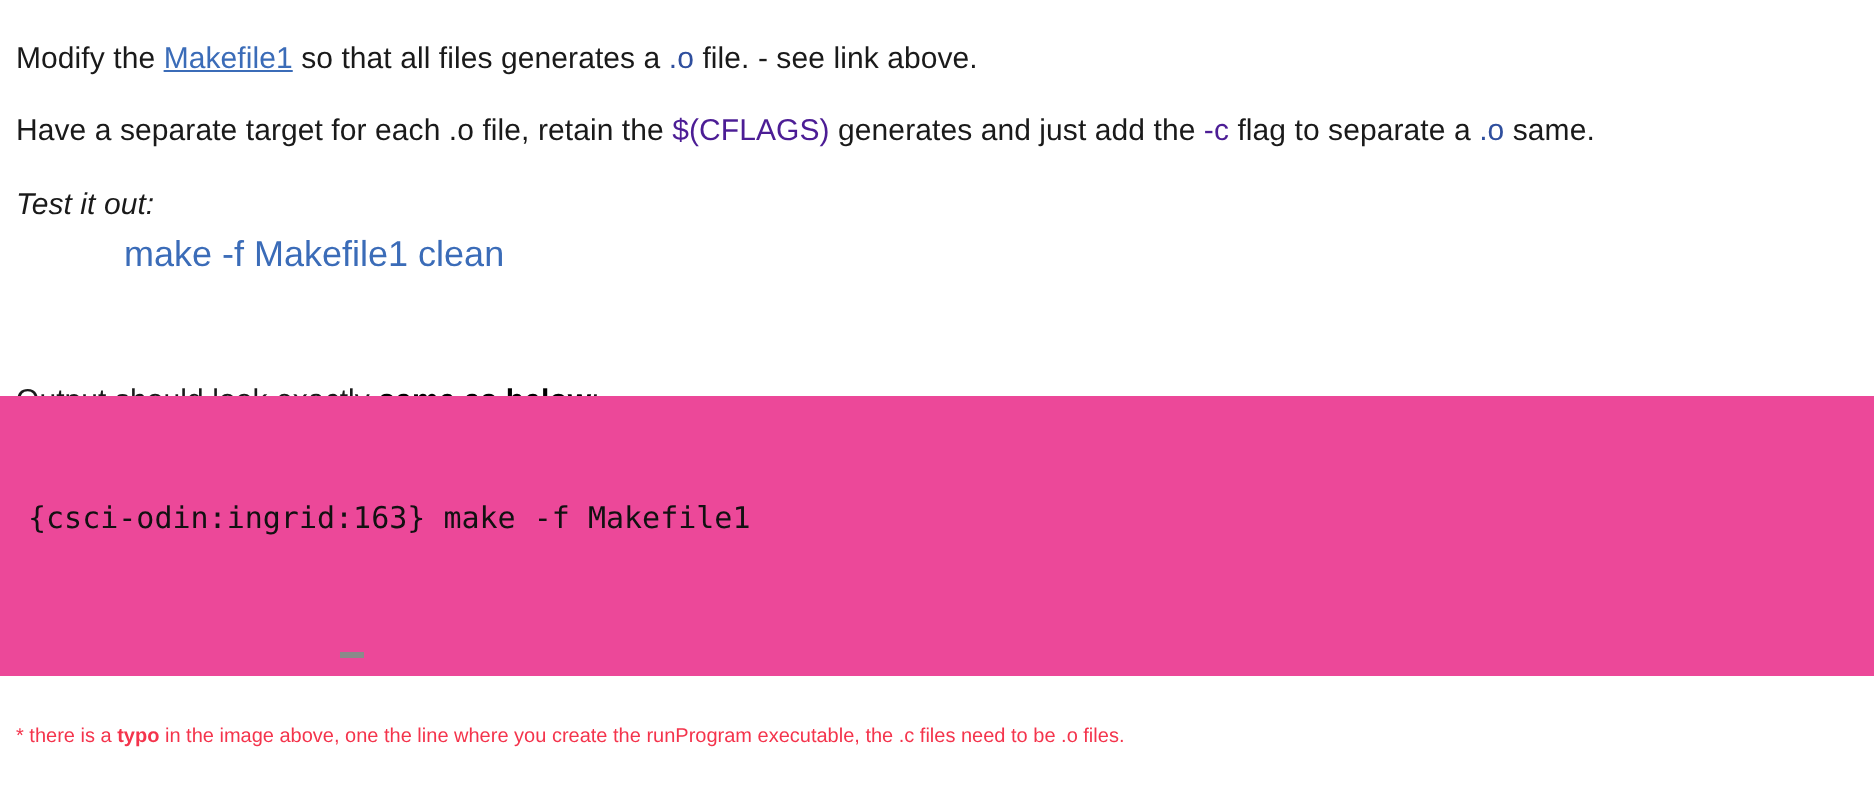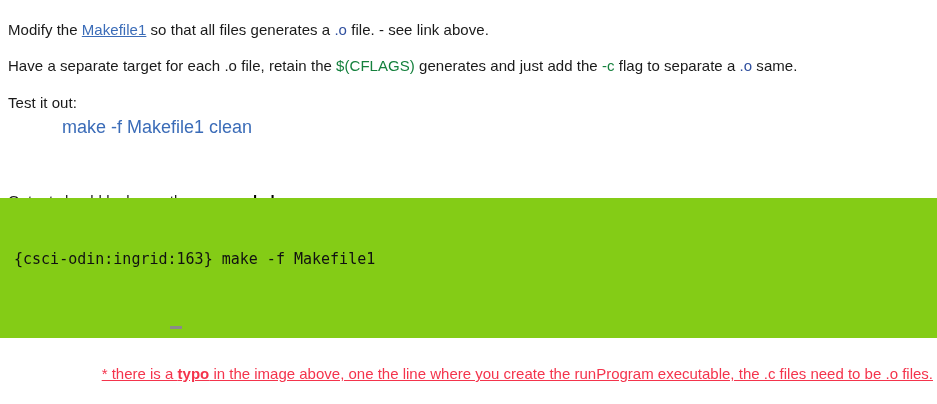--- a/index.html
+++ b/index.html
@@ -14,46 +14,45 @@
     font-size: 15px;
     color: #1a1a1a;
     overflow: hidden;
     position: relative;
   }
 
   .page {
     position: relative;
     width: 742px;
     height: 404px;
-    text-align: right;
   }
 
   
   .para {
     position: absolute;
     left: 8px;
     white-space: nowrap;
     line-height: 19px;
     font-size: 15px;
     color: #1a1a1a;
     letter-spacing: 0.04px;
   }
   #para-1 { top: 5px; }
   #para-2 { top: 41px; }
-  #para-3 { top: 78px; }
+  #para-3 { top: 78px; font-style: italic; }
   #para-4 { top: 176px; }
 
   .lnk {
     color: #3b6cb8;
   }
   .codeword {
     color: #2f4f9e;
   }
   .kw-blue {
-    color: #15803d;
+    color: #4c1d95;
   }
   .bold {
     font-weight: bold;
     color: #000000;
   }
 
   
   .cmd-block {
     position: absolute;
     left: 62px;
@@ -65,21 +64,21 @@
   }
   .cmd-line { display: block; }
 
   
   .term-block {
     position: absolute;
     left: 0px;
     top: 198px;
     width: 937px;
     height: 140px;
-    background: #84cc16;
+    background: #ec4899;
     overflow: hidden;
   }
   .term-clip-top {
     position: absolute;
     left: 14px;
     top: -7px;
     font-family: "DejaVu Sans Mono", monospace;
     font-size: 15px;
     line-height: 19px;
     color: #1a1a1a;
@@ -107,23 +106,22 @@
     background: #8a8a8a;
   }
 
   
   .note {
     position: absolute;
     left: 8px;
     top: 348px;
     width: 925px;
     color: #f4344c;
-    font-size: 15px;
+    font-size: 10px;
     line-height: 22px;
-    text-decoration: underline;
   }
   .note .bold {
     font-weight: bold;
     color: #f4344c;
   }
 </style>
 </head>
 <body>
 
 <div class="page">

